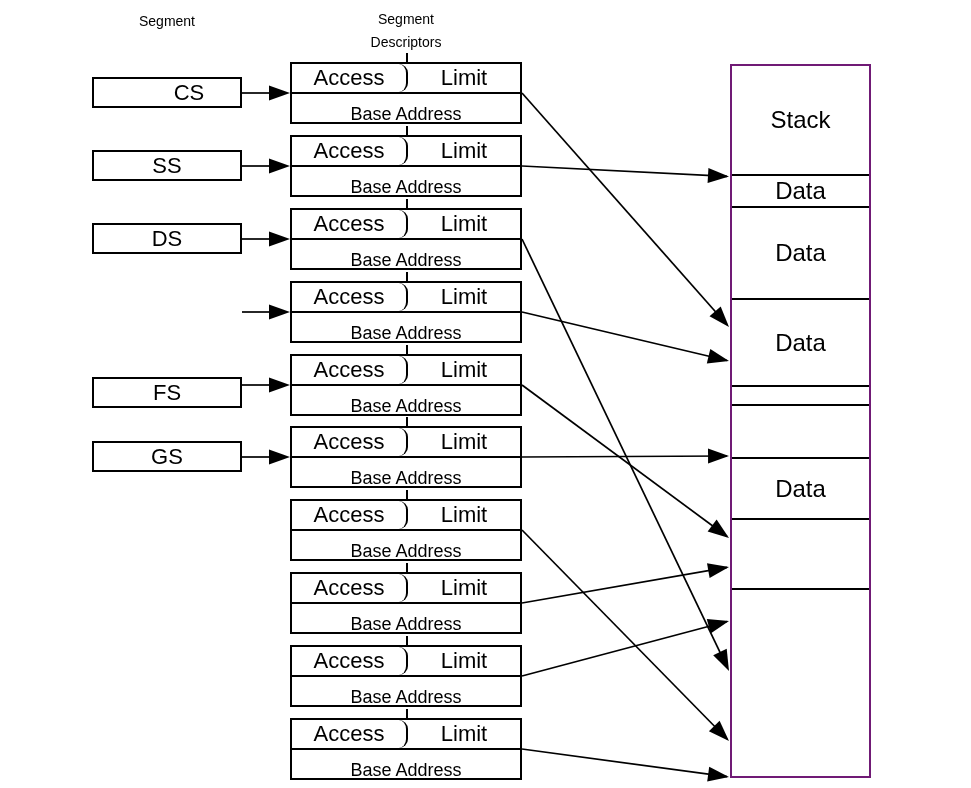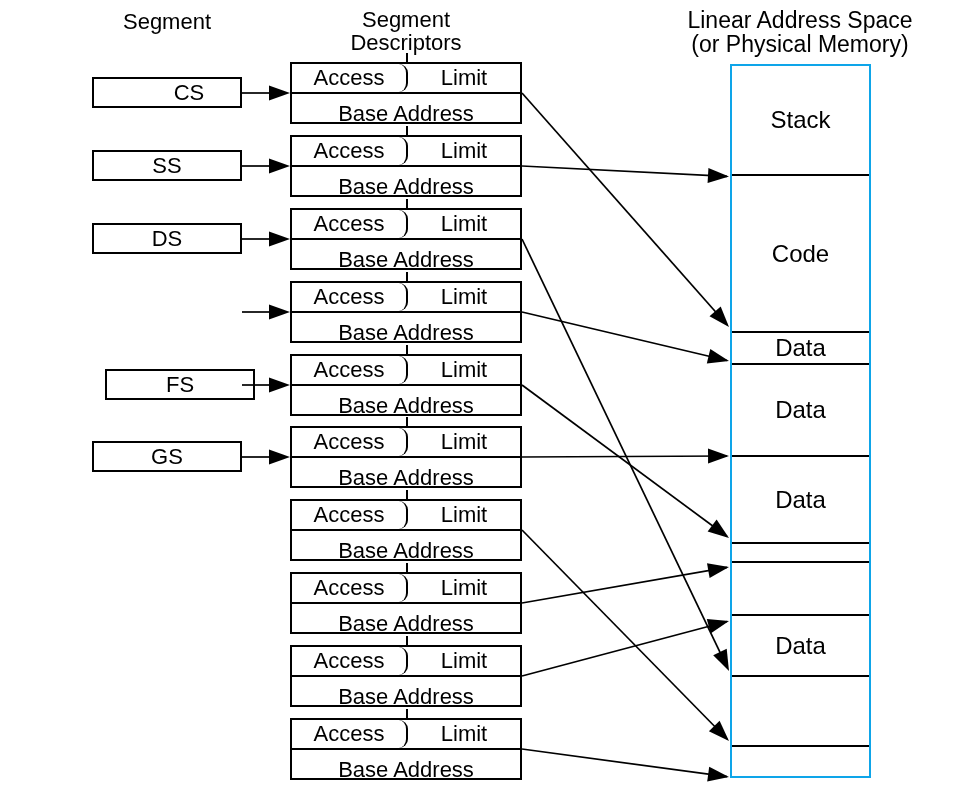--- a/index.html
+++ b/index.html
@@ -1,21 +1,21 @@
 <!DOCTYPE html>
 <html><head>
 <meta charset="utf-8">
 <style>
   html,body { margin:0; padding:0; background:#fff; }
   .canvas {
     position:relative; width:971px; height:788px; background:#ffffff;
     font-family:"Liberation Sans", sans-serif; color:#000; overflow:hidden;
   }
   .hdr {
-    position:absolute; text-align:center; font-size:22px; line-height:23px;
+    position:absolute; text-align:center; font-size:14px; line-height:23px;
     white-space:nowrap;
   }
   .hdr div { white-space:nowrap; }
 
   
   .reg {
     position:absolute; left:92px; width:150px; height:31px;
     border:2px solid #000; box-sizing:border-box;
     display:flex; align-items:center; justify-content:center;
     font-size:22px;
@@ -25,27 +25,27 @@
   .desc {
     position:absolute; left:290px; width:232px; height:62px;
     border:2px solid #000; box-sizing:border-box; background:#fff;
   }
   .desc-top { display:flex; height:28px; border-bottom:2px solid #000; }
   .cell-a {
     width:114px; border-right:2px solid #000;
     display:flex; align-items:center; justify-content:center; font-size:22px;border-radius:9px;
   }
   .cell-l { flex:1; display:flex; align-items:center; justify-content:center; font-size:22px; }
-  .desc-base { height:40px; display:flex; align-items:center; justify-content:center; font-size:22px; }
+  .desc-base { height:40px; display:flex; align-items:center; justify-content:center; font-size:18px; }
   .desc-tick { position:absolute; left:114px; top:-11px; width:2px; height:11px; background:#000; }
 
   
   .mem {
     position:absolute; left:730px; top:64px; width:141px; height:714px;
-    border:2px solid #0ea5e9; box-sizing:border-box; background:#fff;
+    border:2px solid #701a75; box-sizing:border-box; background:#fff;
     display:flex; flex-direction:column;
   }
   .mseg {
     box-sizing:border-box; border-bottom:2px solid #000;
     display:flex; align-items:center; justify-content:center;
     font-size:24px;
   }
   .mseg:last-child { border-bottom:none; }
 
   .arrows { position:absolute; left:0; top:0; pointer-events:none; }
@@ -57,35 +57,31 @@
 
 <div class="canvas">
 
   <div class="hdr" style="left:67px; top:10px; width:200px;">
     <div>Segment</div>
   </div>
   <div class="hdr" style="left:306px; top:8px; width:200px;">
     <div>Segment</div>
     <div>Descriptors</div>
   </div>
-  <div class="hdr" style="left:670px; top:8px; width:260px; font-size:23px; line-height:24px;">
-    <div>Linear Address Space</div>
-    <div>(or Physical Memory)</div>
-  </div>
 
   <div class="reg" style="top:77px;padding-left:44px;">
       <span>CS</span>
     </div>
   <div class="reg" style="top:150px;">
       <span>SS</span>
     </div>
   <div class="reg" style="top:223px;">
       <span>DS</span>
     </div>
-  <div class="reg" style="top:369px;margin-left:13px;">
+  <div class="reg" style="top:377px;">
       <span>FS</span>
     </div>
   <div class="reg" style="top:441px;">
       <span>GS</span>
     </div>
 
   <div class="desc" style="top:62px;">
     <div class="desc-tick"></div>
     <div class="desc-top">
       <div class="cell-a">Access</div>
@@ -163,23 +159,20 @@
       <div class="cell-a">Access</div>
       <div class="cell-l">Limit</div>
     </div>
     <div class="desc-base">Base Address</div>
   </div>
 
   <div class="mem">
     <div class="mseg" style="height:110px;">
         <span>Stack</span>
       </div>
-    <div class="mseg" style="height:157px;">
-        <span>Code</span>
-      </div>
     <div class="mseg" style="height:32px;">
         <span>Data</span>
       </div>
     <div class="mseg" style="height:92px;">
         <span>Data</span>
       </div>
     <div class="mseg" style="height:87px;">
         <span>Data</span>
       </div>
     <div class="mseg" style="height:19px;">

